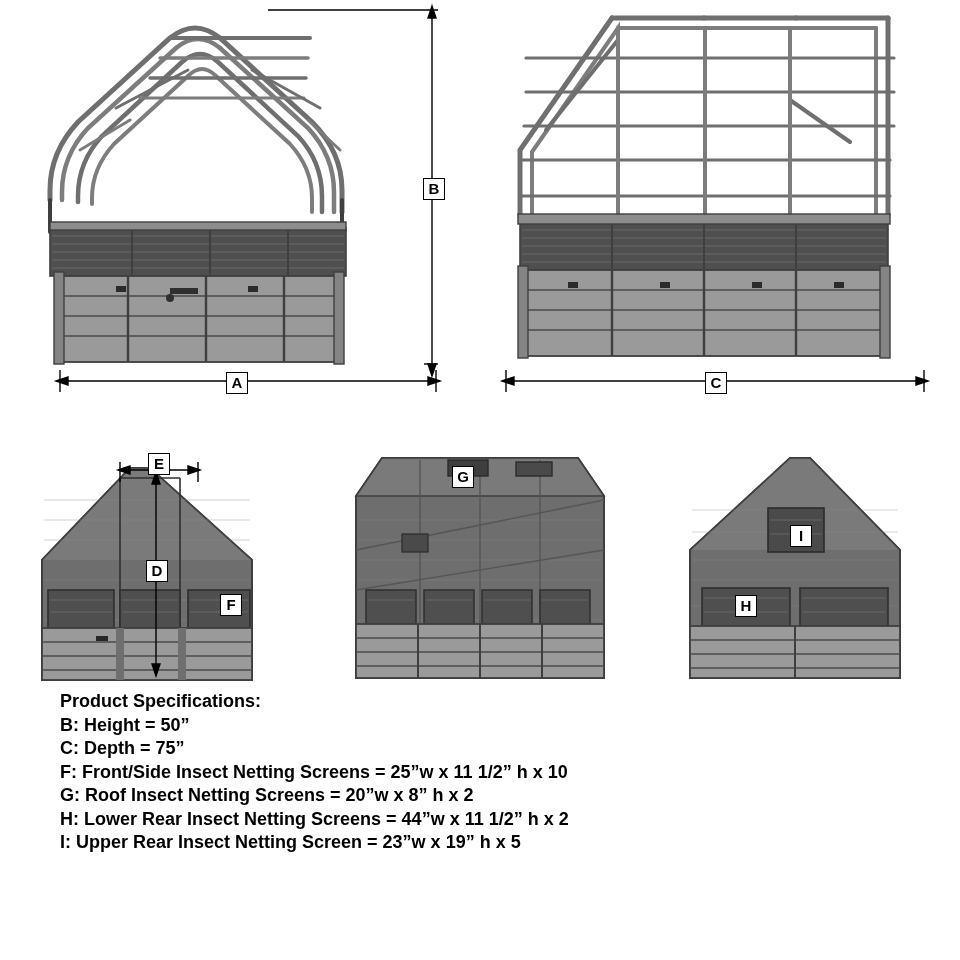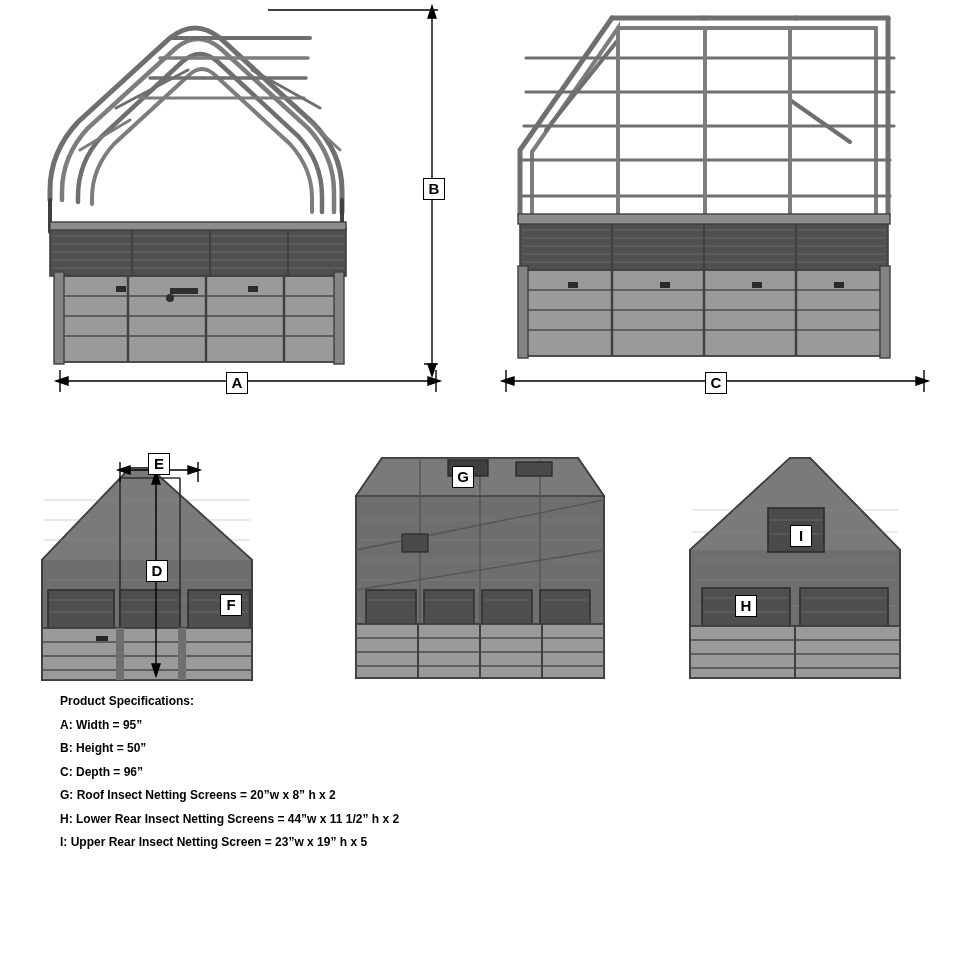--- a/index.html
+++ b/index.html
@@ -24,21 +24,21 @@
     box-sizing:border-box;
   }
 
   
   .specs{
     position:absolute;
     left:60px;
     top:690px;
     font-family:"Liberation Sans",sans-serif;
     font-weight:bold;
-    font-size:12px;
+    font-size:18px;
     line-height:23.5px;
     color:#000000;
     white-space:nowrap;
   }
   .specs .line{display:block;}
 </style>
 </head>
 <body>
 
 <div class="stage">
@@ -374,21 +374,21 @@
         </g>
         <line x1="145" y1="186" x2="145" y2="238" stroke="#3f3f3f" stroke-width="2"></line>
       </g>
     </svg>
     <div class="callout" style="left:140px;top:85px;">I</div>
     <div class="callout" style="left:85px;top:155px;">H</div>
   </div>
 
   <div class="specs">
     <span class="line">Product Specifications:</span>
-    <span class="line">A: Width = 95”</span>
     <span class="line">B: Height = 50”</span>
-    <span class="line">C: Depth = 96”</span>
+    <span class="line">C: Depth = 75”</span>
+    <span class="line">F: Front/Side Insect Netting Screens = 25”w x 11 1/2” h x 10</span>
     <span class="line">G: Roof Insect Netting Screens = 20”w x 8” h x 2</span>
     <span class="line">H: Lower Rear Insect Netting Screens = 44”w x 11 1/2” h x 2</span>
     <span class="line">I: Upper Rear Insect Netting Screen = 23”w x 19” h x 5</span>
   </div>
 
 </div>
 
 </body></html>

